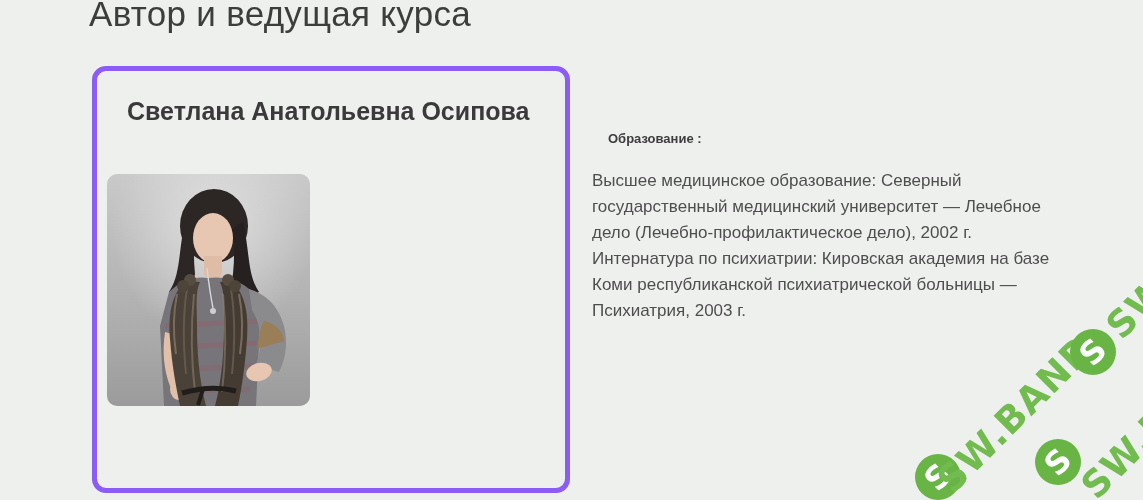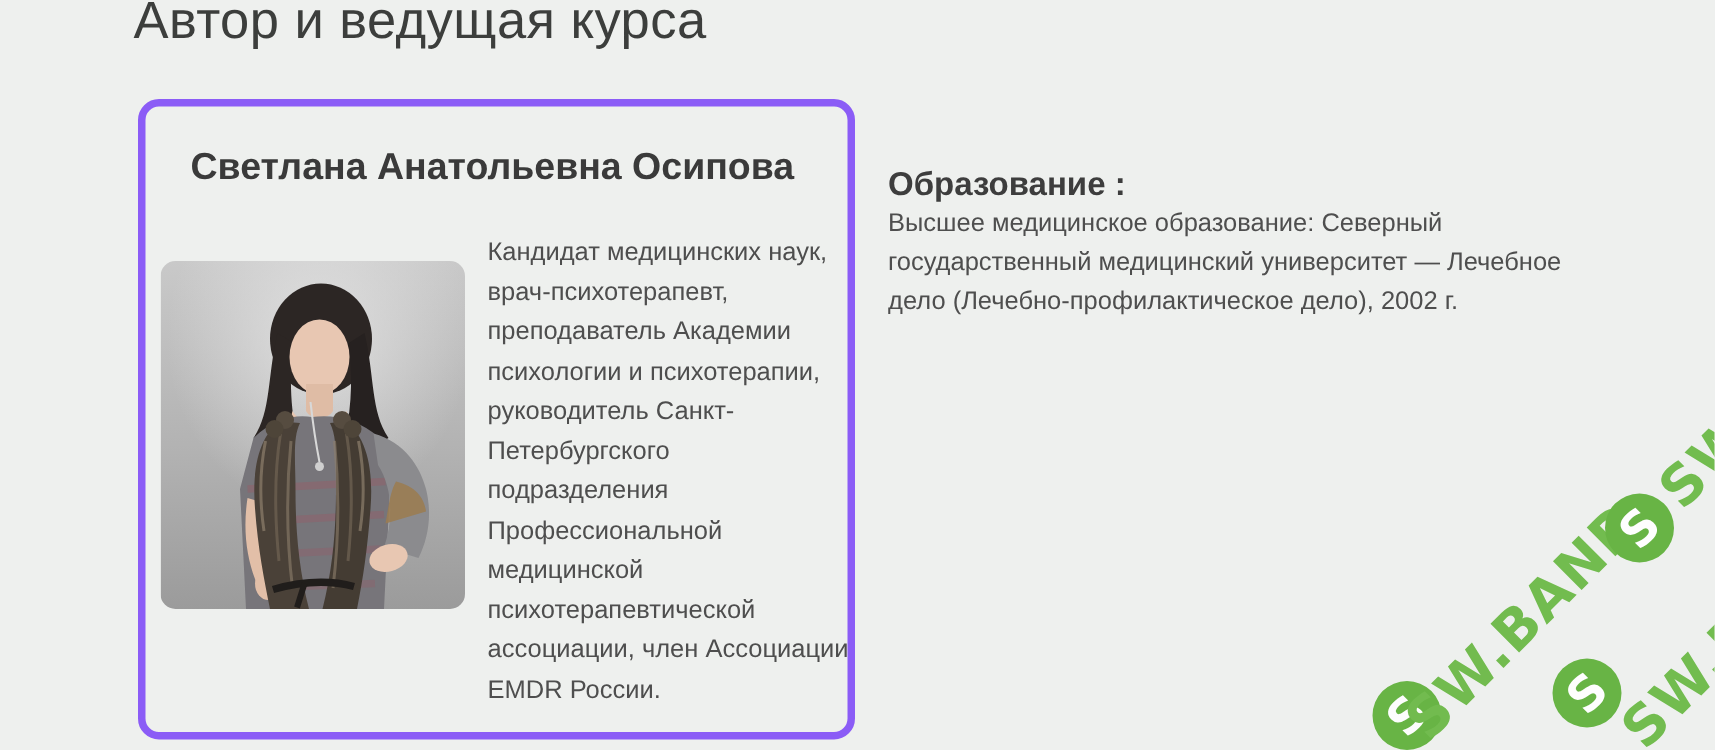--- a/index.html
+++ b/index.html
@@ -60,22 +60,22 @@
   
   .education{
     position:absolute;
     left:592px;top:110px;
     width:462px;
     font-size:17px;
     line-height:26px;
     color:#4e4e4e;
   }
   .education-heading{
-    margin:0;
-    font-size:22px;
+    margin:16px;
+    font-size:13px;
     line-height:26px;
     font-weight:700;
     color:#3d3d3d;
   }
   .education-item{margin:0;}
   
   .watermark{
     position:absolute;inset:0;
     pointer-events:none;
     opacity:.93;
@@ -168,26 +168,26 @@
       <circle cx="128" cy="112" r="6" fill="#4e4539"></circle>
 
       <path d="M100,94 C102,112 104,124 106,134" stroke="#d8d8d8" stroke-width="1.4" fill="none"></path>
       <circle cx="106" cy="137" r="3" fill="#cfcfcf"></circle>
 
       <path d="M75,219 C96,213 114,213 129,217" stroke="#201d1b" stroke-width="5" fill="none"></path>
       <path d="M96,215 L91,231" stroke="#201d1b" stroke-width="4" fill="none"></path>
     </svg>
   </div>
 
-  <p class="author-description">Кандидат медицинских наук, врач-психотерапевт, преподаватель Академии психологии и психотерапии, руководитель Санкт-Петербургского подразделения Профессиональной медицинской психотерапевтической ассоциации, член Ассоциации EMDR России.</p>
 </section>
 
 <aside class="education">
   <h3 class="education-heading">Образование :</h3>
   <p class="education-item">Высшее медицинское образование: Северный государственный медицинский университет — Лечебное дело (Лечебно-профилактическое дело), 2002 г.</p>
+  <p class="education-item">Интернатура по психиатрии: Кировская академия на базе Коми республиканской психиатрической больницы — Психиатрия, 2003 г.</p>
 </aside>
 
 <div class="watermark">
   <span class="wm-logo a">S</span>
   <span class="wm-text a">SW.BAND</span>
   <span class="wm-logo b">S</span>
   <span class="wm-text b">SW.BAND</span>
   <span class="wm-logo c">S</span>
   <span class="wm-text c">SW.BAND</span>
 </div>

